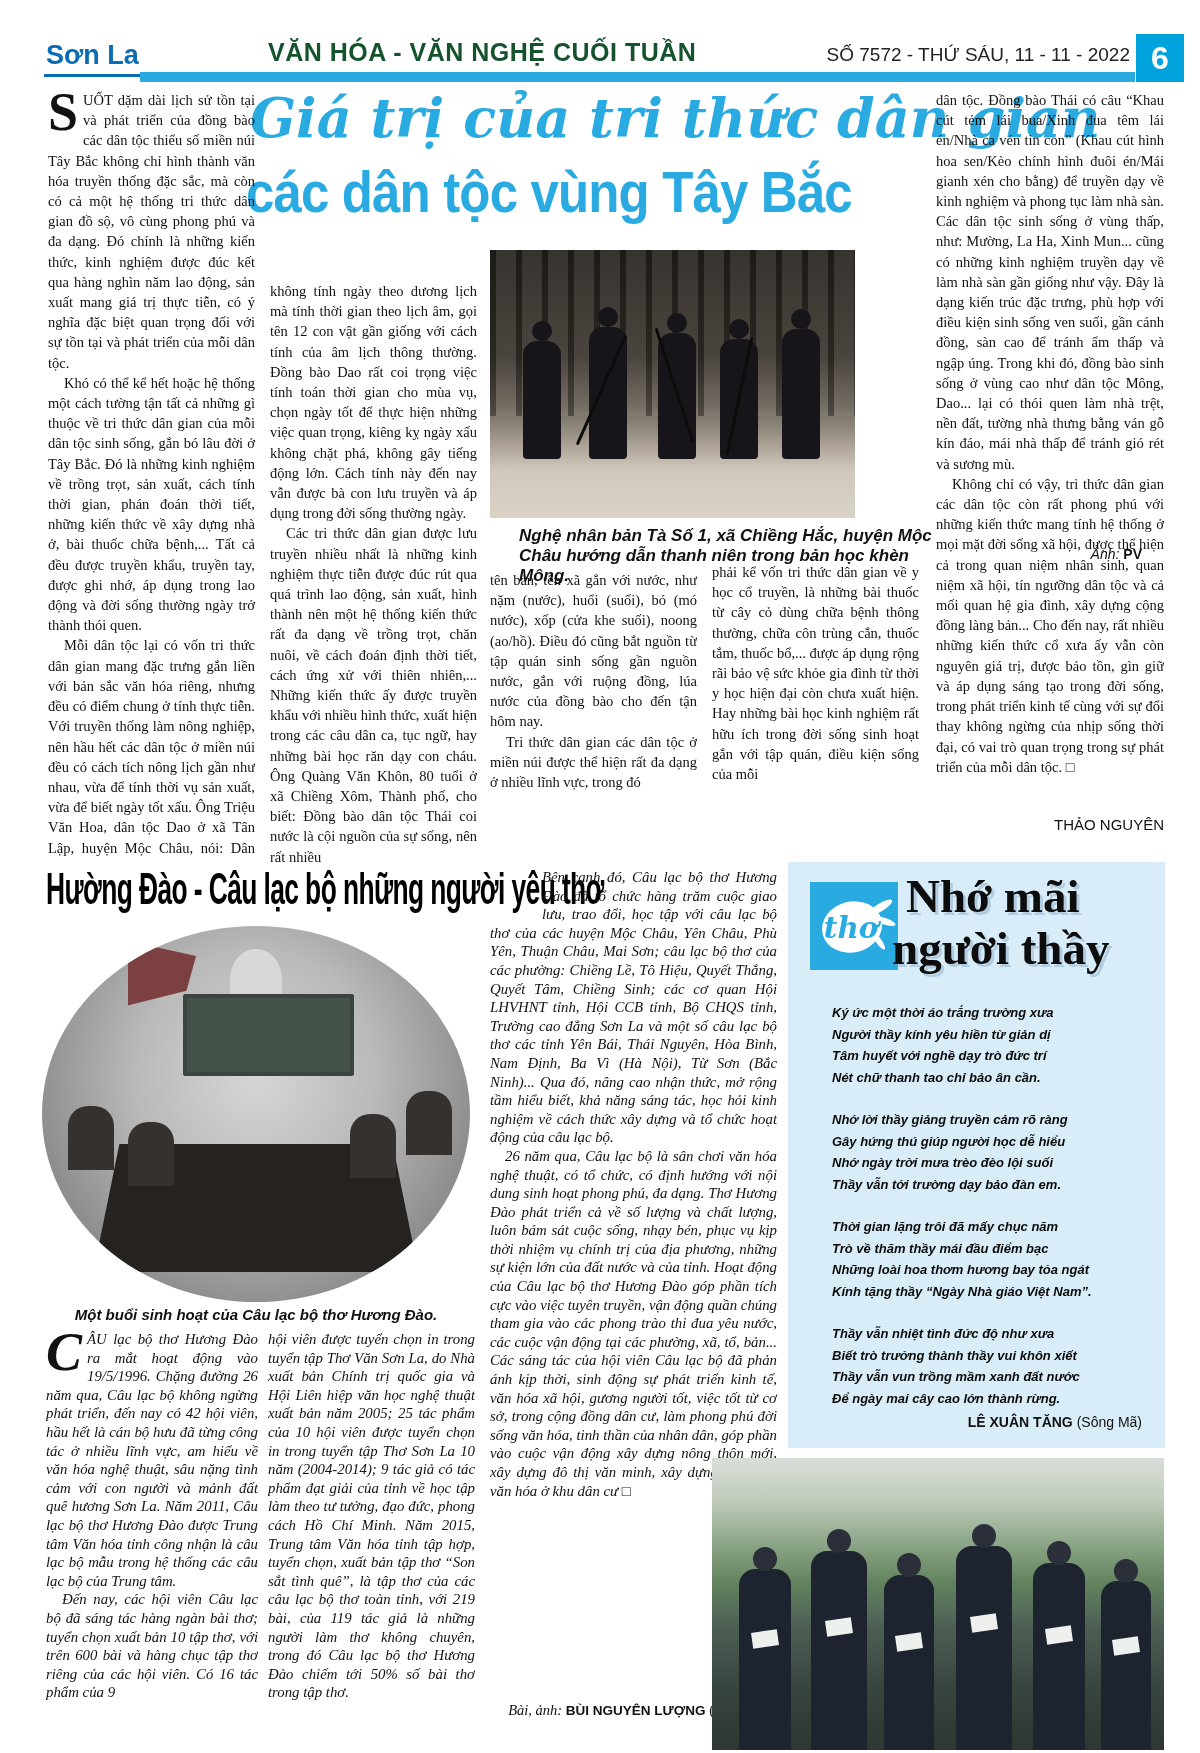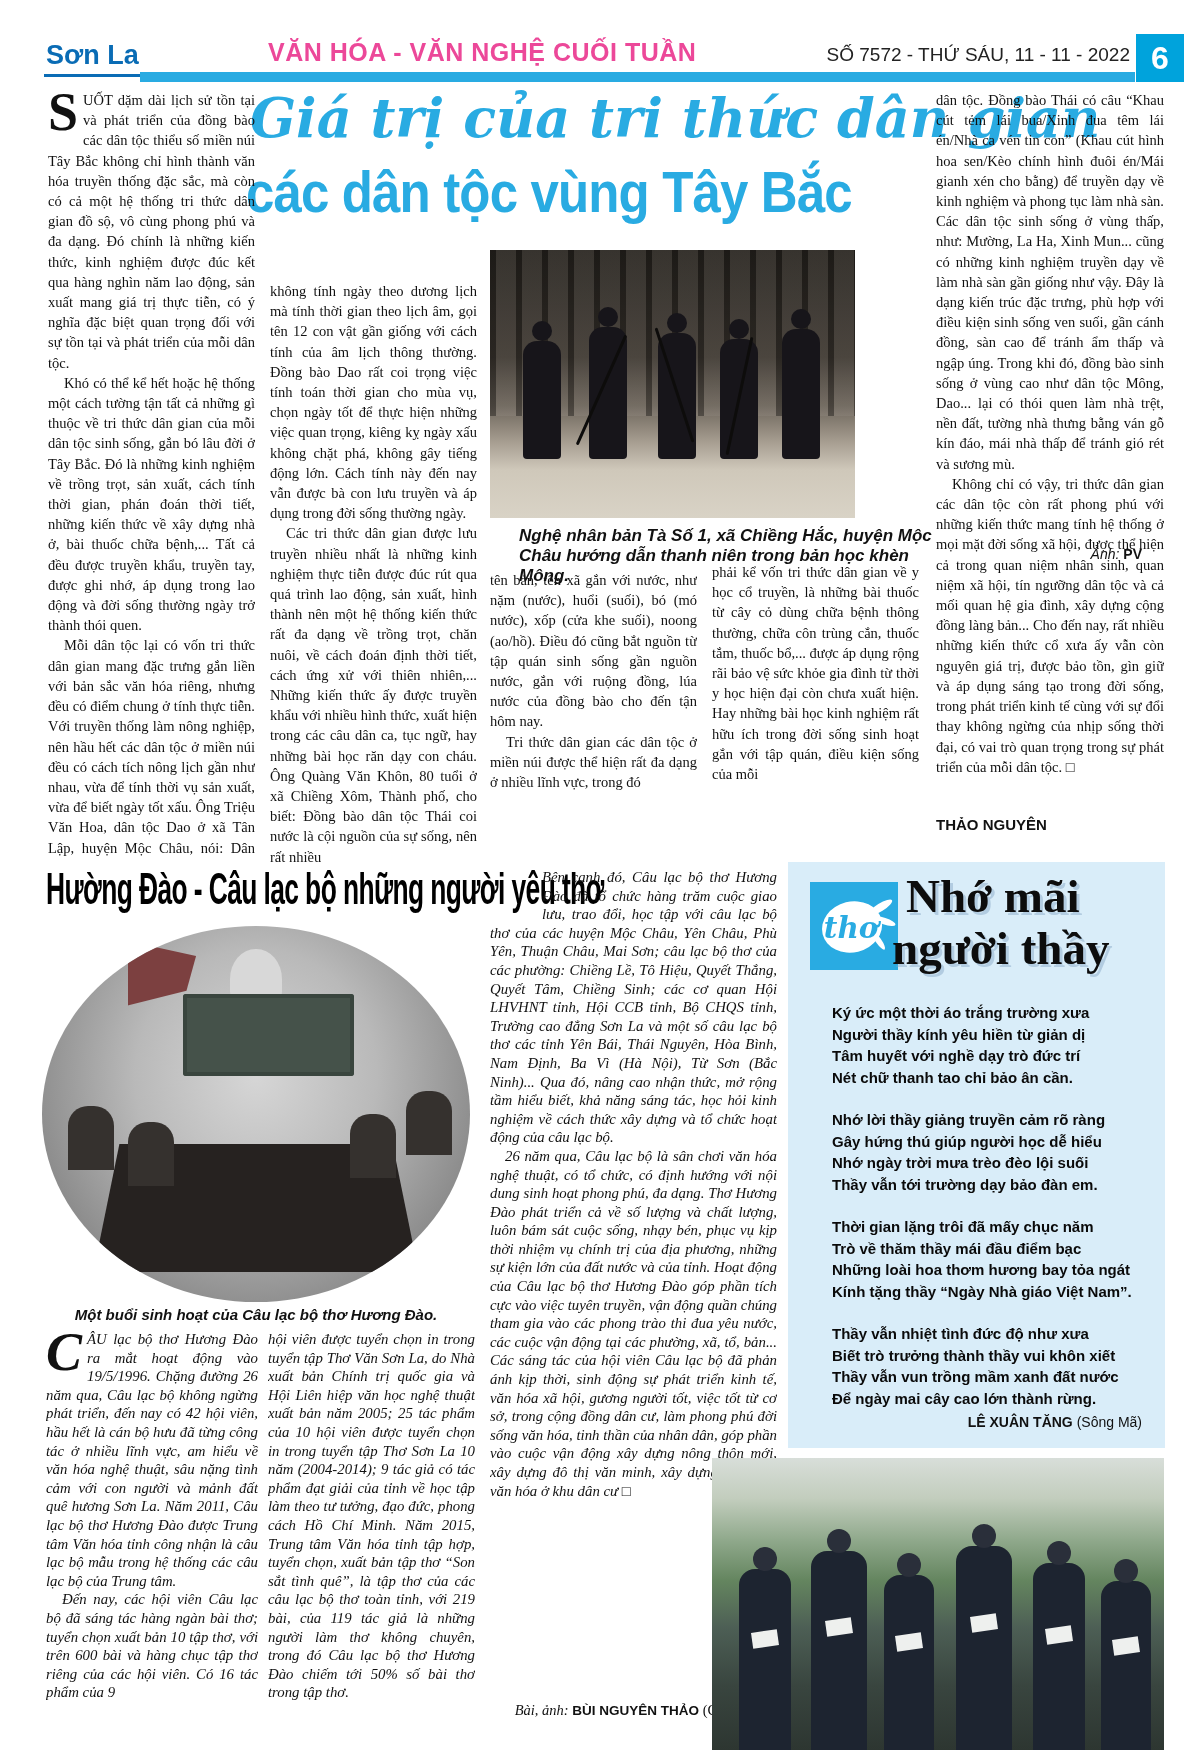--- a/index.html
+++ b/index.html
@@ -4,21 +4,21 @@
 <style>
   html,body{margin:0;padding:0;background:#e9e9e9;}
   .page{position:relative;width:1200px;height:1753px;background:#ffffff;overflow:hidden;
         font-family:"Liberation Serif", serif;color:#111;}
   
   .brand{position:absolute;left:44px;top:40px;font-family:"Liberation Sans",sans-serif;
          font-size:27px;font-weight:bold;color:#0a6cb5;border-bottom:3px solid #0a6cb5;
          padding:0 6px 3px 2px;letter-spacing:0;}
   .hdr-bar{position:absolute;left:140px;top:72px;width:995px;height:10px;background:#29abe2;}
   .hdr-section{position:absolute;left:268px;top:38px;font-family:"Liberation Sans",sans-serif;
-         font-size:25px;font-weight:bold;color:#ec4899;letter-spacing:.5px;}
+         font-size:25px;font-weight:bold;color:#14532d;letter-spacing:.5px;}
   .hdr-issue{position:absolute;right:70px;top:44px;font-family:"Liberation Sans",sans-serif;
          font-size:19px;color:#222;}
   .hdr-page{position:absolute;left:1136px;top:34px;width:48px;height:48px;background:#00a3dc;
          color:#fff;font-family:"Liberation Sans",sans-serif;font-size:32px;font-weight:bold;
          display:flex;align-items:center;justify-content:center;}
   
   .a1-title-script{position:absolute;left:250px;top:86px;width:700px;
          font-family:"DejaVu Serif",serif;font-style:italic;font-weight:bold;
          font-size:54px;color:#29abe2;white-space:nowrap;}
   .a1-title-bold{position:absolute;left:246px;top:158px;font-family:"Liberation Sans",sans-serif;
@@ -29,22 +29,22 @@
   .body-col p{margin:0;}
   .body-col p + p{text-indent:16px;}
   .indent-all p{text-indent:16px;}
   .dropcap{float:left;font-size:54px;line-height:40px;font-weight:bold;padding:2px 5px 0 0;}
   .dropcap.it{font-style:italic;}
   .col1{left:48px;top:90px;width:207px;height:768px;}
   .col2{left:270px;top:250px;width:207px;height:604px;margin-top:31px;}
   .col3{left:490px;top:570px;width:207px;height:400px;}
   .col4{left:712px;top:562px;width:207px;height:400px;}
   .col5{left:936px;top:90px;width:228px;height:724px;}
-  .a1-author{position:absolute;left:936px;top:816px;width:228px;text-align:left;
-         font-family:"Liberation Sans",sans-serif;font-weight:bold;font-size:15px;}
+  .a1-author{position:absolute;left:936px;top:816px;width:228px;text-align:right;
+         font-family:"Liberation Sans",sans-serif;font-weight:normal;font-size:15px;}
   
   .photo1{position:absolute;left:490px;top:250px;width:365px;height:268px;overflow:hidden;
          background:linear-gradient(180deg,#2c2823 0%,#413b34 40%,#6d655b 58%,#a89f92 72%,#cfc8ba 82%,#d9d3c6 100%);}
   .photo1 .plank{position:absolute;top:0;left:0;width:100%;height:62%;
          background:repeating-linear-gradient(90deg,rgba(0,0,0,.35) 0 6px,rgba(255,255,255,.05) 6px 26px);}
   .pfig{position:absolute;bottom:22%;width:38px;background:#17151a;border-radius:14px 14px 4px 4px;}
   .pfig::before{content:"";position:absolute;top:-20px;left:9px;width:20px;height:20px;
          border-radius:50%;background:#17151a;}
   .pipe{position:absolute;width:3px;height:120px;background:#0d0c0b;border-radius:2px;}
   .cap1{position:absolute;left:490px;top:526px;width:420px;font-family:"Liberation Sans",sans-serif;
@@ -83,21 +83,21 @@
   .cap2{position:absolute;left:42px;top:1306px;width:428px;text-align:center;
         font-family:"Liberation Sans",sans-serif;font-weight:bold;font-style:italic;font-size:15px;}
   
   .poem-box{position:absolute;left:788px;top:862px;width:377px;height:586px;background:#d9edf9;}
   .tho-logo{position:absolute;left:22px;top:20px;width:88px;height:88px;}
   .poem-title{position:absolute;left:118px;top:8px;font-family:"Liberation Serif",serif;
         font-weight:bold;font-size:47px;line-height:52px;color:#0d0d0d;
         text-shadow:3px 3px 0 rgba(130,165,195,.45);}
   .poem-title .l2{margin-left:-14px;display:block;}
   .poem-body{position:absolute;left:44px;top:140px;width:310px;font-family:"Liberation Sans",sans-serif;
-        font-weight:bold;font-size:15px;line-height:21.5px;color:#0a0a0a;}
+        font-weight:bold;font-style:italic;font-size:13px;line-height:21.5px;color:#0a0a0a;}
   .poem-body .stanza{white-space:pre-line;margin:0 0 21px 0;}
   .poem-author{position:absolute;left:44px;top:552px;width:310px;text-align:right;
         font-family:"Liberation Sans",sans-serif;font-size:14px;}
   .poem-author .nm{font-weight:bold;}
   
   .photo2{position:absolute;left:712px;top:1458px;width:452px;height:292px;overflow:hidden;
         background:linear-gradient(180deg,#d8ded9 0%,#c2cdbd 14%,#90a98c 28%,#64855f 42%,#4d5f55 58%,#39453f 78%,#2d3631 100%);}
   .sfig{position:absolute;bottom:0;background:#1d2430;border-radius:16px 16px 0 0;}
   .sfig::before{content:"";position:absolute;top:-22px;left:50%;margin-left:-12px;width:24px;height:24px;
         border-radius:50%;background:#2a2f3a;}
@@ -180,21 +180,21 @@
   </div>
   <div class="italic-col colB">
       <p>hội viên được tuyển chọn in trong tuyển tập Thơ Văn Sơn La, do Nhà xuất bản Chính trị quốc gia và Hội Liên hiệp văn học nghệ thuật xuất bản năm 2005; 25 tác phẩm của 10 hội viên được tuyển chọn in trong tuyển tập Thơ Sơn La 10 năm (2004-2014); 9 tác giả có tác phẩm đạt giải của tỉnh về học tập làm theo tư tưởng, đạo đức, phong cách Hồ Chí Minh. Năm 2015, Trung tâm Văn hóa tỉnh tập hợp, tuyển chọn, xuất bản tập thơ “Son sắt tình quê”, là tập thơ của các câu lạc bộ thơ toàn tỉnh, với 219 bài, của 119 tác giả là những người làm thơ không chuyên, trong đó Câu lạc bộ thơ Hương Đào chiếm tới 50% số bài thơ trong tập thơ.</p>
     </div>
   <div class="italic-col colC">
     <span class="hl-spacer"></span>
     <div style="display:contents;"><p>Bên cạnh đó, Câu lạc bộ thơ Hương Đào đã tổ chức hàng trăm cuộc giao lưu, trao đổi, học tập với câu lạc bộ thơ của các huyện Mộc Châu, Yên Châu, Phù Yên, Thuận Châu, Mai Sơn; câu lạc bộ thơ của các phường: Chiềng Lề, Tô Hiệu, Quyết Thắng, Quyết Tâm, Chiềng Sinh; các cơ quan Hội LHVHNT tỉnh, Hội CCB tỉnh, Bộ CHQS tỉnh, Trường cao đẳng Sơn La và một số câu lạc bộ thơ các tỉnh Yên Bái, Thái Nguyên, Hòa Bình, Nam Định, Ba Vì (Hà Nội), Từ Sơn (Bắc Ninh)... Qua đó, nâng cao nhận thức, mở rộng tầm hiểu biết, khả năng sáng tác, học hỏi kinh nghiệm về cách thức xây dựng và tổ chức hoạt động của câu lạc bộ.</p><p>26 năm qua, Câu lạc bộ là sân chơi văn hóa nghệ thuật, có tổ chức, có định hướng với nội dung sinh hoạt phong phú, đa dạng. Thơ Hương Đào phát triển cả về số lượng và chất lượng, luôn bám sát cuộc sống, nhạy bén, phục vụ kịp thời nhiệm vụ chính trị của địa phương, những sự kiện lớn của đất nước và của tỉnh. Hoạt động của Câu lạc bộ thơ Hương Đào góp phần tích cực vào việc tuyên truyền, vận động quần chúng tham gia vào các phong trào thi đua yêu nước, các cuộc vận động tại các phường, xã, tổ, bản... Các sáng tác của hội viên Câu lạc bộ đã phản ánh kịp thời, sinh động sự phát triển kinh tế, văn hóa xã hội, gương người tốt, việc tốt từ cơ sở, trong cộng đồng dân cư, làm phong phú đời sống văn hóa, tinh thần của nhân dân, góp phần vào cuộc vận động xây dựng nông thôn mới, xây dựng đô thị văn minh, xây dựng đời sống văn hóa ở khu dân cư □</p></div>
   </div>
   <div class="a2-byline">
     <span class="lbl">Bài, ảnh:</span>
-    <span class="who">BÙI NGUYÊN THẢO</span>
+    <span class="who">BÙI NGUYÊN LƯỢNG</span>
     <span>(CTV)</span>
   </div>
 
   <aside class="poem-box">
     <svg class="tho-logo" viewBox="0 0 90 90">
       <rect x="0" y="0" width="90" height="90" fill="#29abe2"></rect>
       <ellipse cx="43" cy="46" rx="31" ry="26" fill="#ffffff" transform="rotate(-14 43 46)"></ellipse>
       <ellipse cx="72" cy="26" rx="14" ry="4" fill="#ffffff" transform="rotate(-32 72 26)"></ellipse>
       <ellipse cx="76" cy="40" rx="12" ry="3.4" fill="#ffffff" transform="rotate(18 76 40)"></ellipse>
       <ellipse cx="70" cy="60" rx="11" ry="3" fill="#ffffff" transform="rotate(55 70 60)"></ellipse>

